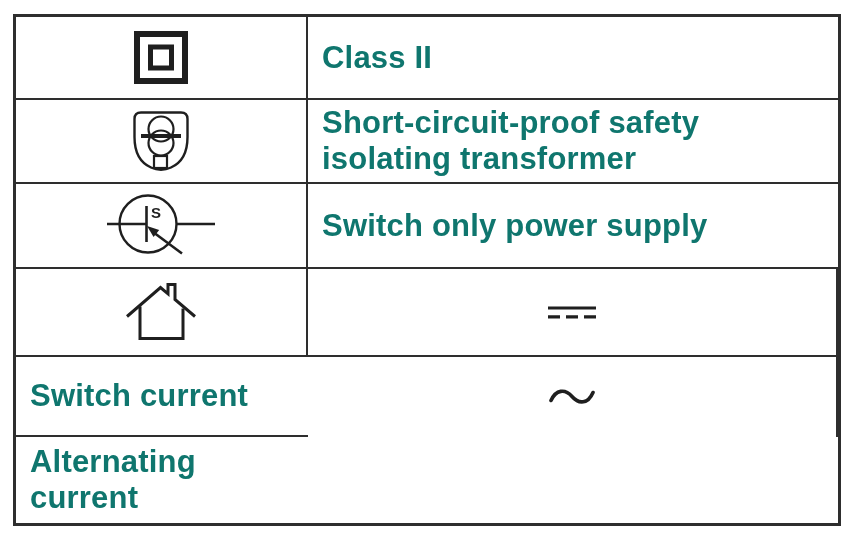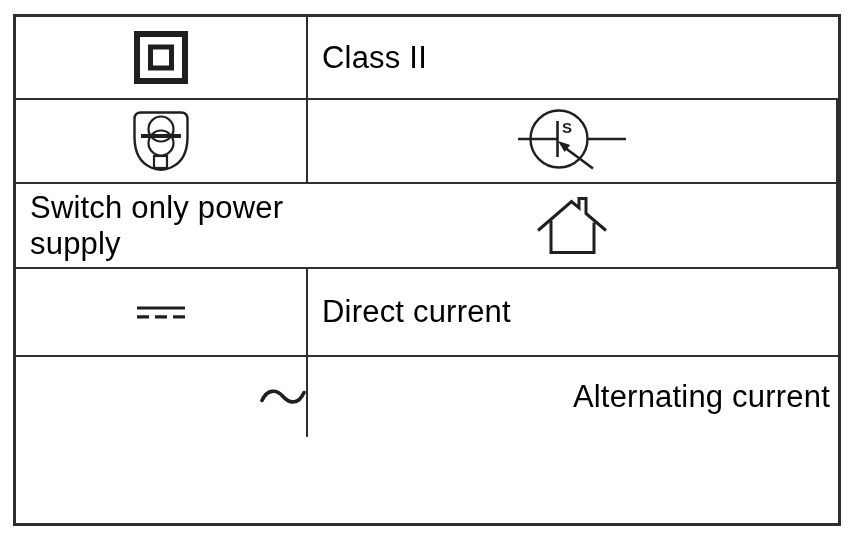--- a/index.html
+++ b/index.html
@@ -29,26 +29,26 @@
     align-items: center;
     justify-content: center;
   }
   .txt-cell {
     border-bottom: 2px solid #2e2e2e;
     display: flex;
     align-items: center;
     padding-left: 14px;
     padding-right: 8px;
   }
-  .last-row { border-bottom: none; justify-content: flex-end; }
+  .last-row { border-bottom: none; }
   .label {
     font-size: 31px;
     line-height: 36px;
-    font-weight: normal;
-    color: #000000;
+    font-weight: bold;
+    color: #0f766e;
     letter-spacing: 0.2px;
   }
   svg { display: block; }
   .stroke {
     stroke: #1f1f1f;
     fill: none;
   }
   .smps-letter {
     font-family: "Liberation Sans", sans-serif;
     font-size: 15px;
@@ -73,20 +73,23 @@
 
   <div class="sym-cell">
     <svg width="56" height="61" viewBox="0 0 56 61">
       <path class="stroke" stroke-width="2.4" d="M 8,1.5 H 48 Q 54.5,1.5 54.5,8 V 26 C 54.5,44 47,52.5 38,56.5 Q 33,58.8 28,58.8 Q 23,58.8 18,56.5 C 9,52.5 1.5,44 1.5,26 V 8 Q 1.5,1.5 8,1.5 Z"></path>
       <circle class="stroke" cx="28" cy="18" r="12.5" stroke-width="2.2"></circle>
       <circle class="stroke" cx="28" cy="32" r="12.5" stroke-width="2.2"></circle>
       <line class="stroke" x1="8" y1="25" x2="48" y2="25" stroke-width="3.8"></line>
       <rect x="21" y="45" width="13" height="12" fill="#ffffff" stroke="#1f1f1f" stroke-width="2.2"></rect>
     </svg>
   </div>
+  <div class="txt-cell">
+    <span class="label">Short-circuit-proof safety isolating transformer</span>
+  </div>
 
   <div class="sym-cell">
     <svg width="110" height="72" viewBox="0 0 110 72">
       <circle class="stroke" cx="42" cy="34" r="28.5" stroke-width="2.4"></circle>
       <line class="stroke" x1="1" y1="34" x2="40" y2="34" stroke-width="2.6"></line>
       <line class="stroke" x1="40.5" y1="16" x2="40.5" y2="52" stroke-width="2.6"></line>
       <line class="stroke" x1="70.5" y1="34" x2="109" y2="34" stroke-width="2.6"></line>
       <line class="stroke" x1="76" y1="63.5" x2="49" y2="43.5" stroke-width="2.6"></line>
       <polygon points="41,36 53.2,39.9 47.6,46.9" fill="#1f1f1f"></polygon>
       <text class="smps-letter" x="45" y="28">S</text>
@@ -103,21 +106,21 @@
     </svg>
   </div>
 
   <div class="sym-cell">
     <svg width="48" height="13" viewBox="0 0 48 13">
       <line class="stroke" x1="0" y1="2" x2="48" y2="2" stroke-width="3.2"></line>
       <line class="stroke" x1="0" y1="10.8" x2="48" y2="10.8" stroke-width="3.2" stroke-dasharray="12 6"></line>
     </svg>
   </div>
   <div class="txt-cell">
-    <span class="label">Direct current</span>
+    <span class="label">Switch current</span>
   </div>
 
   <div class="sym-cell last-row">
     <svg width="46" height="21" viewBox="0 0 46 21">
       <path class="stroke" stroke-width="3.6" stroke-linecap="round" d="M 2,13.5 C 7,2.5 16,1.5 23,9.5 C 30,17.5 39,17 44,5.5"></path>
     </svg>
   </div>
   <div class="txt-cell last-row">
     <span class="label">Alternating current</span>
   </div>

